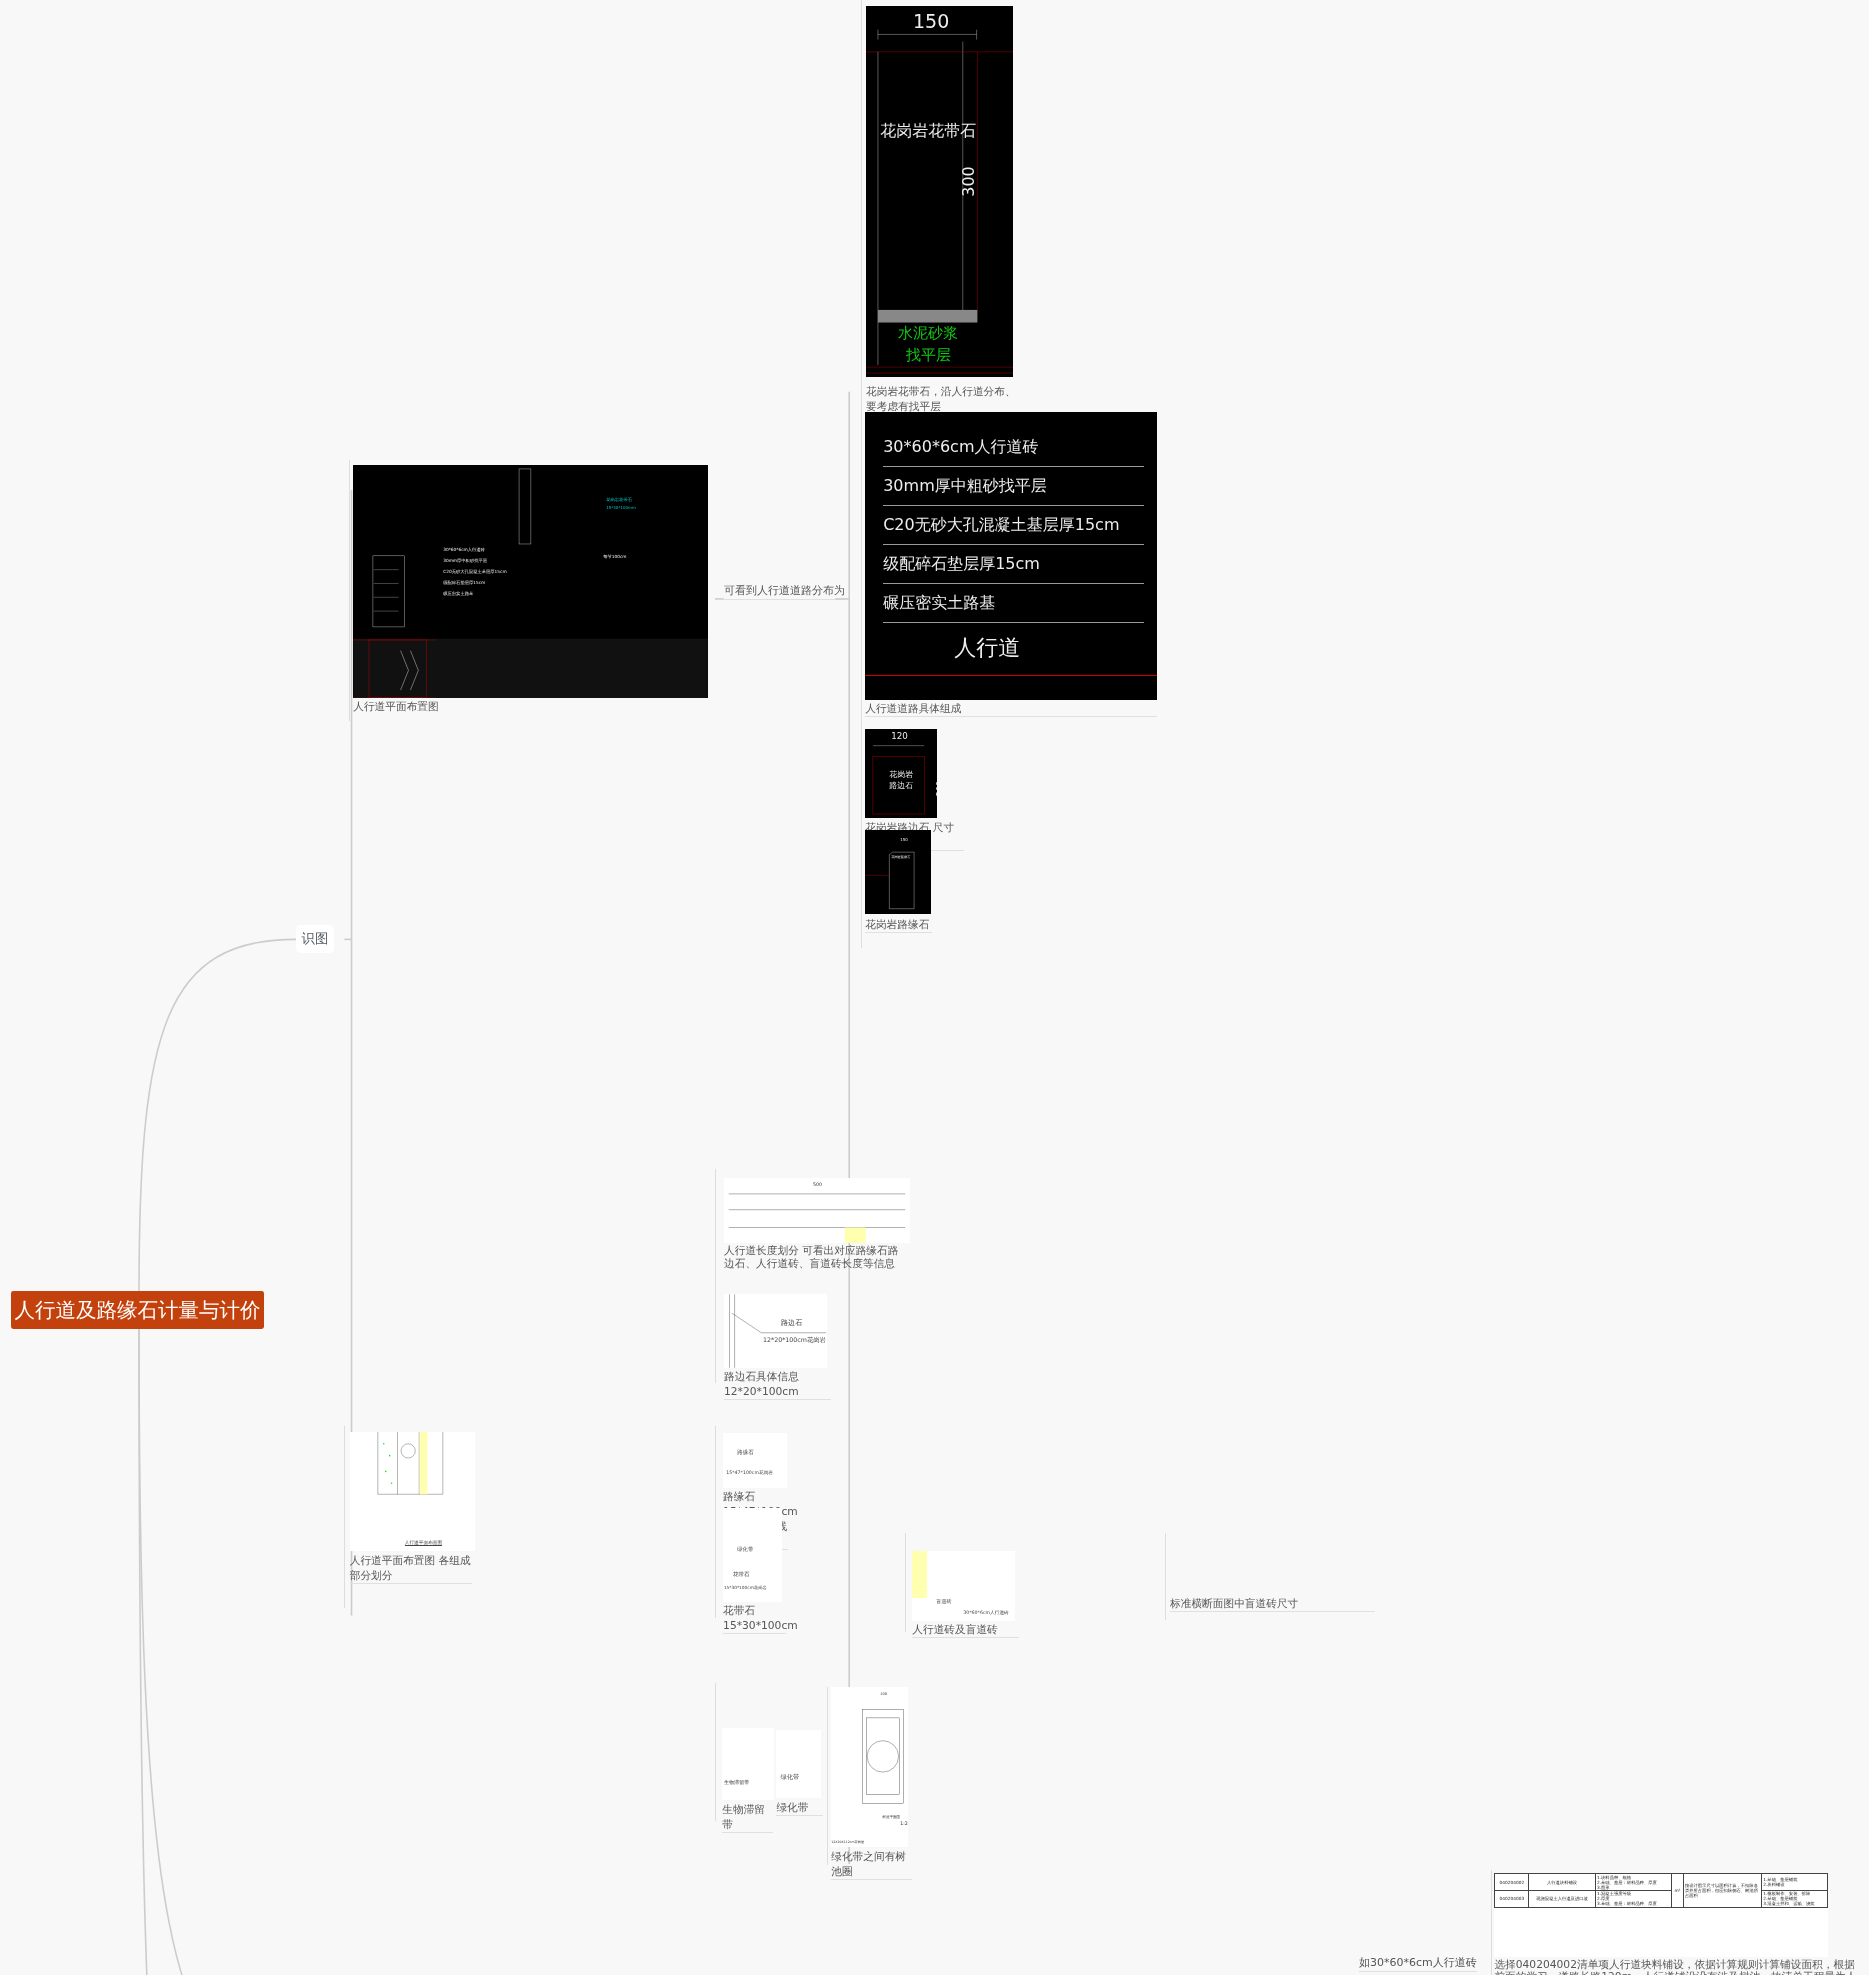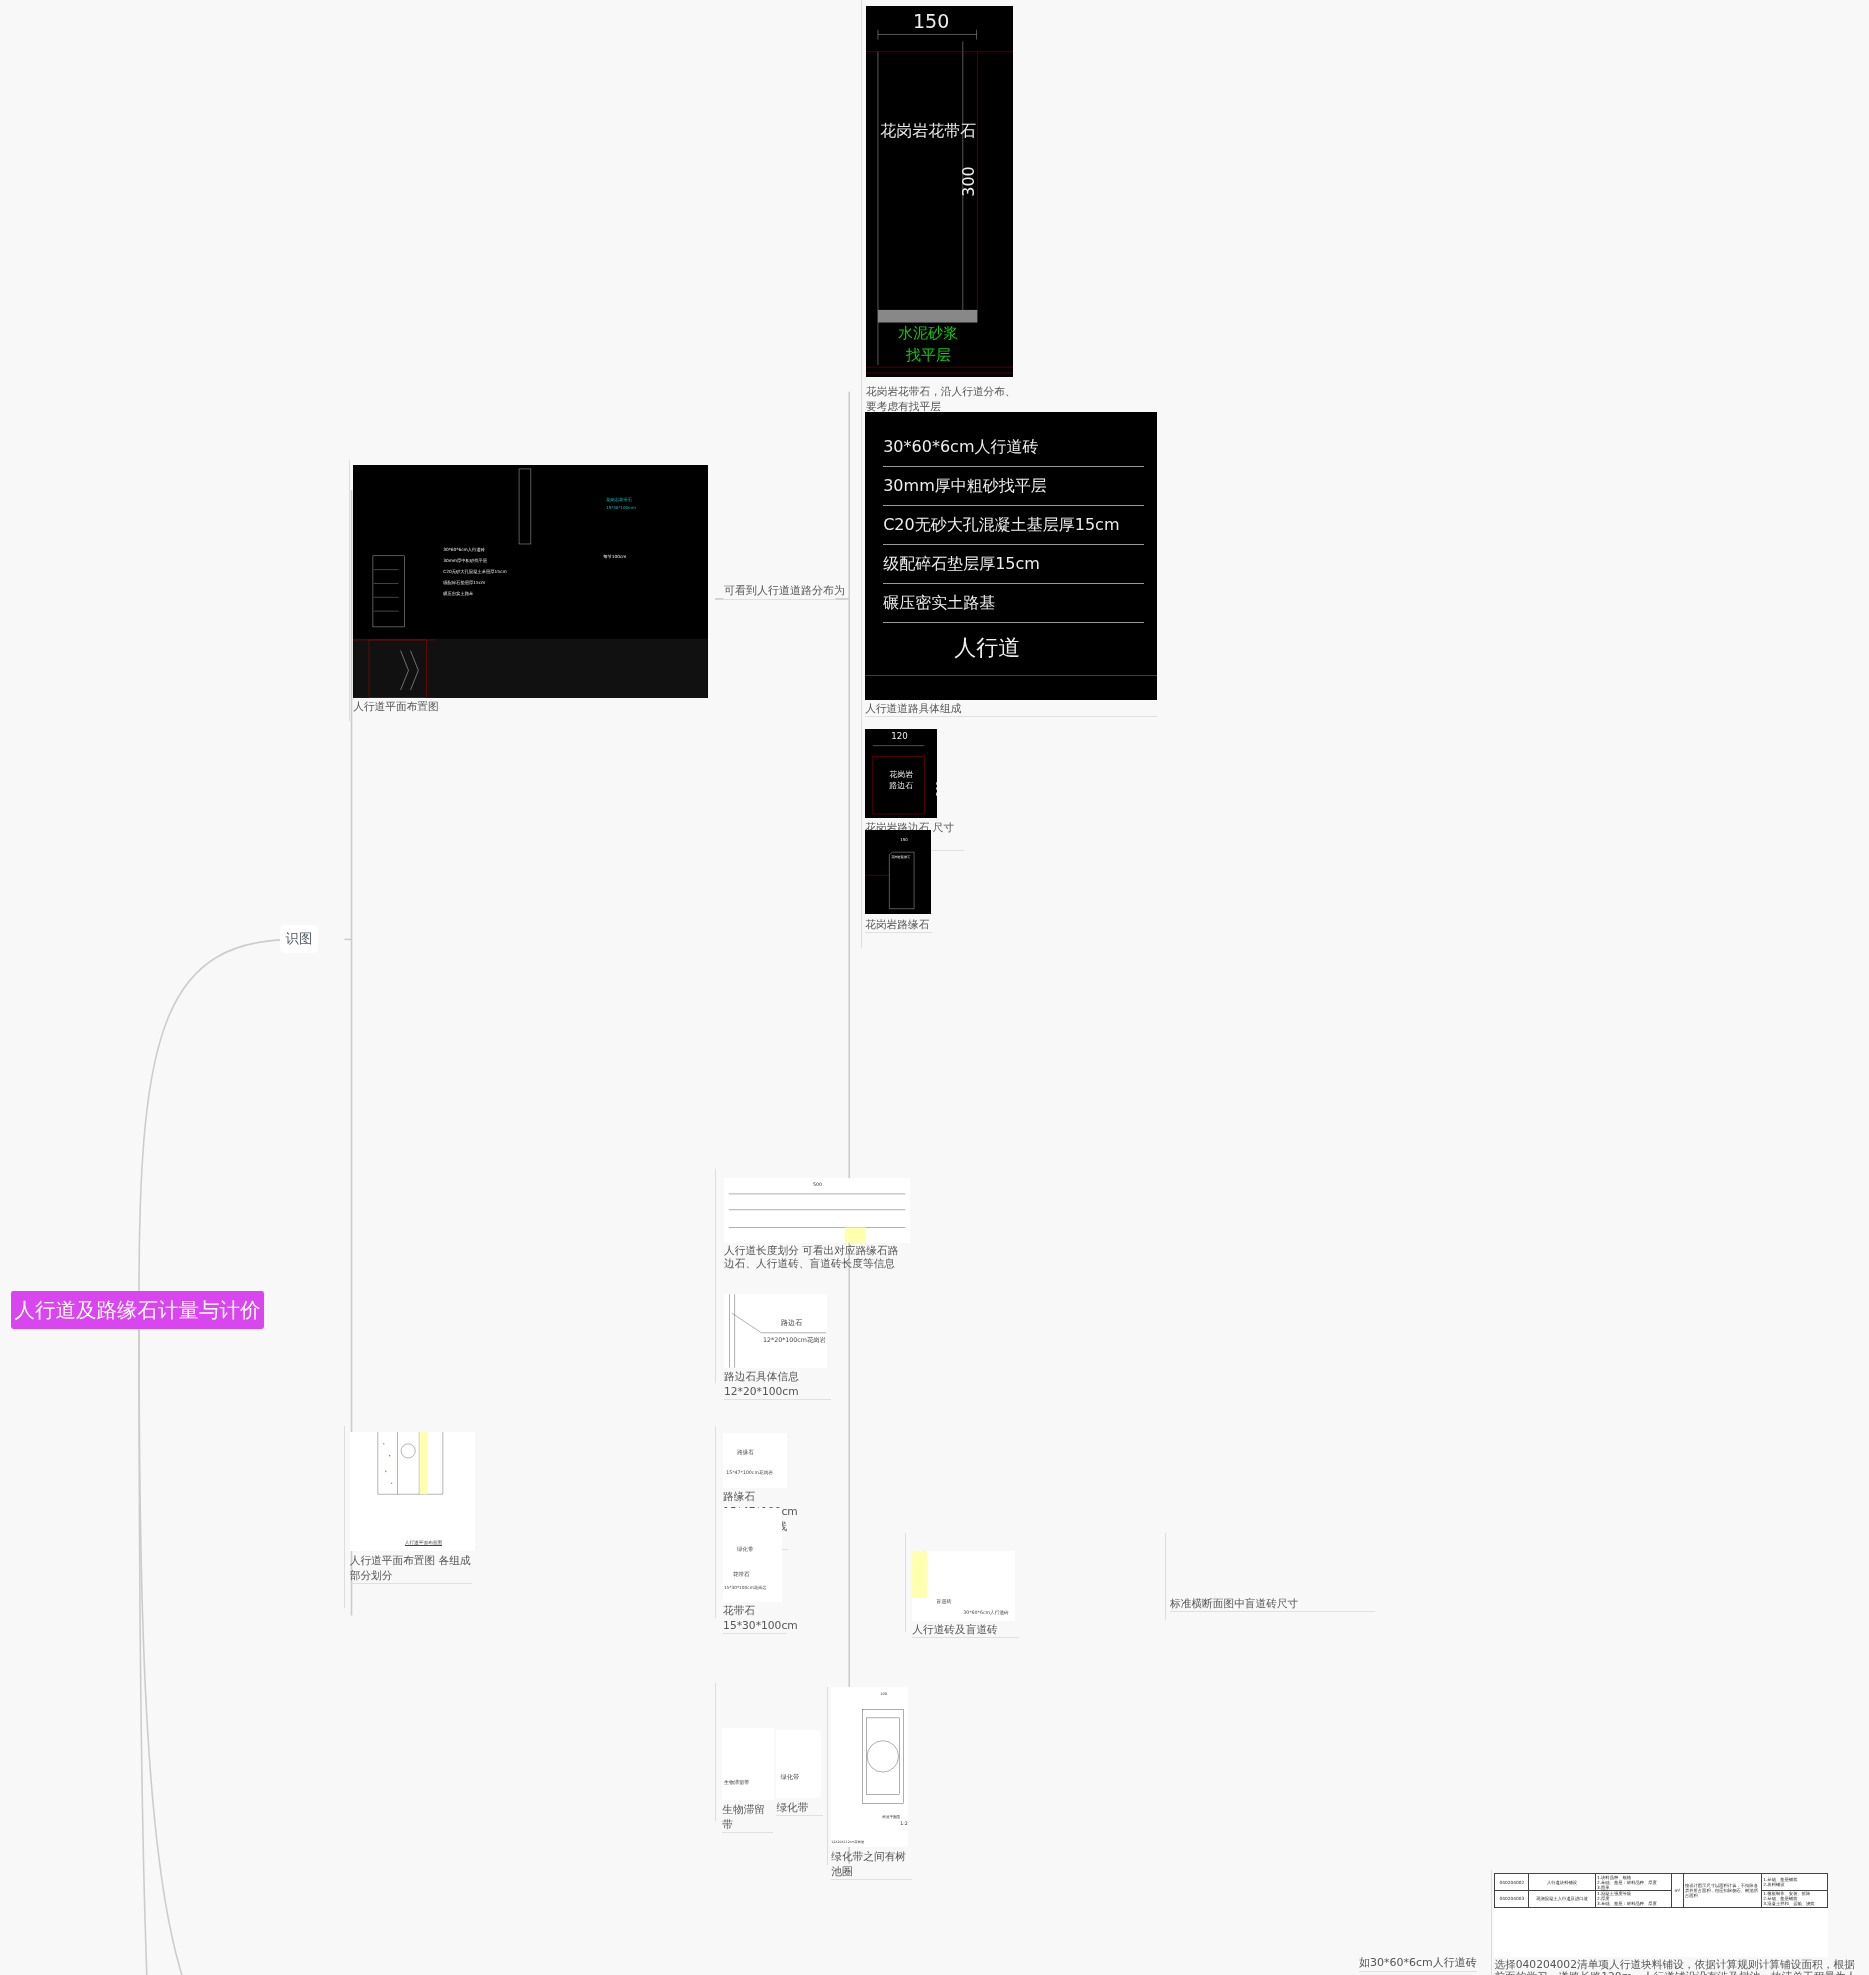--- a/index.html
+++ b/index.html
@@ -1,19 +1,19 @@
 <!DOCTYPE html>
 <html style="font-size:6.3px"><head>
 <meta charset="utf-8">
 <style>
   html,body{margin:0;padding:0;}
   body{width:1869px;height:2628px;background:#f8f8f8;position:relative;overflow:hidden;
        font-family:"DejaVu Sans","Liberation Sans",sans-serif;color:#4a4a4a;}
   .abs{position:absolute;}
-  .root{left:11px;top:1291px;width:253px;height:38px;background:#d946ef;border-radius:2.4px;
+  .root{left:11px;top:1291px;width:253px;height:38px;background:#c2410c;border-radius:2.4px;
         color:#fff;font-size:20.5px;line-height:38px;text-align:center;}
   .l1{background:#fff;border-radius:4.7px;font-size:13.4px;color:#555c63;padding:0 5.5px;line-height:28px;}
   .lbl{font-size:11px;color:#555;line-height:16px;white-space:nowrap;}
   .para{font-size:11px;color:#555;line-height:17.4px;}
   .cap{font-size:10.7px;color:#555;line-height:15px;}
   .uline{border-bottom:1.6px solid #e0e0e0;}
   .card{border-left:0.8px solid #ddd;}
   .cad{background:#000;overflow:hidden;}
   .cadw{background:#fff;overflow:hidden;}
   svg{display:block;}
@@ -32,21 +32,21 @@
     <line x1="872" y1="2378" x2="890" y2="2378"></line>
     <line x1="890" y1="1240" x2="890" y2="4090"></line>
     <line x1="872" y1="5286" x2="1000" y2="5286"></line>
     <line x1="1000" y1="5080" x2="1000" y2="5660"></line>
     <line x1="872" y1="6235" x2="1000" y2="6235"></line>
   </g>
 </svg>
 
 <div class="abs root">人行道及路缘石计量与计价</div>
 
-<div class="abs l1" style="left:280px;top:925px">识图</div>
+<div class="abs l1" style="left:296px;top:925px">识图</div>
 
 <div class="abs card" style="left:349px;top:460px;width:367px;height:261px">
   <div class="abs cad" style="left:3.2px;top:4.7px;width:355px;height:233px">
     <svg width="355" height="233" viewBox="0 0 898 590">
       <rect x="420" y="10" width="30" height="190" fill="none" stroke="#ddd"></rect>
       <g stroke="#ddd" fill="none">
           <rect x="50" y="230" width="80" height="180"></rect>
         </g>
       <g stroke="#aaa">
           <line x1="52" y1="265" x2="115" y2="265"></line>

